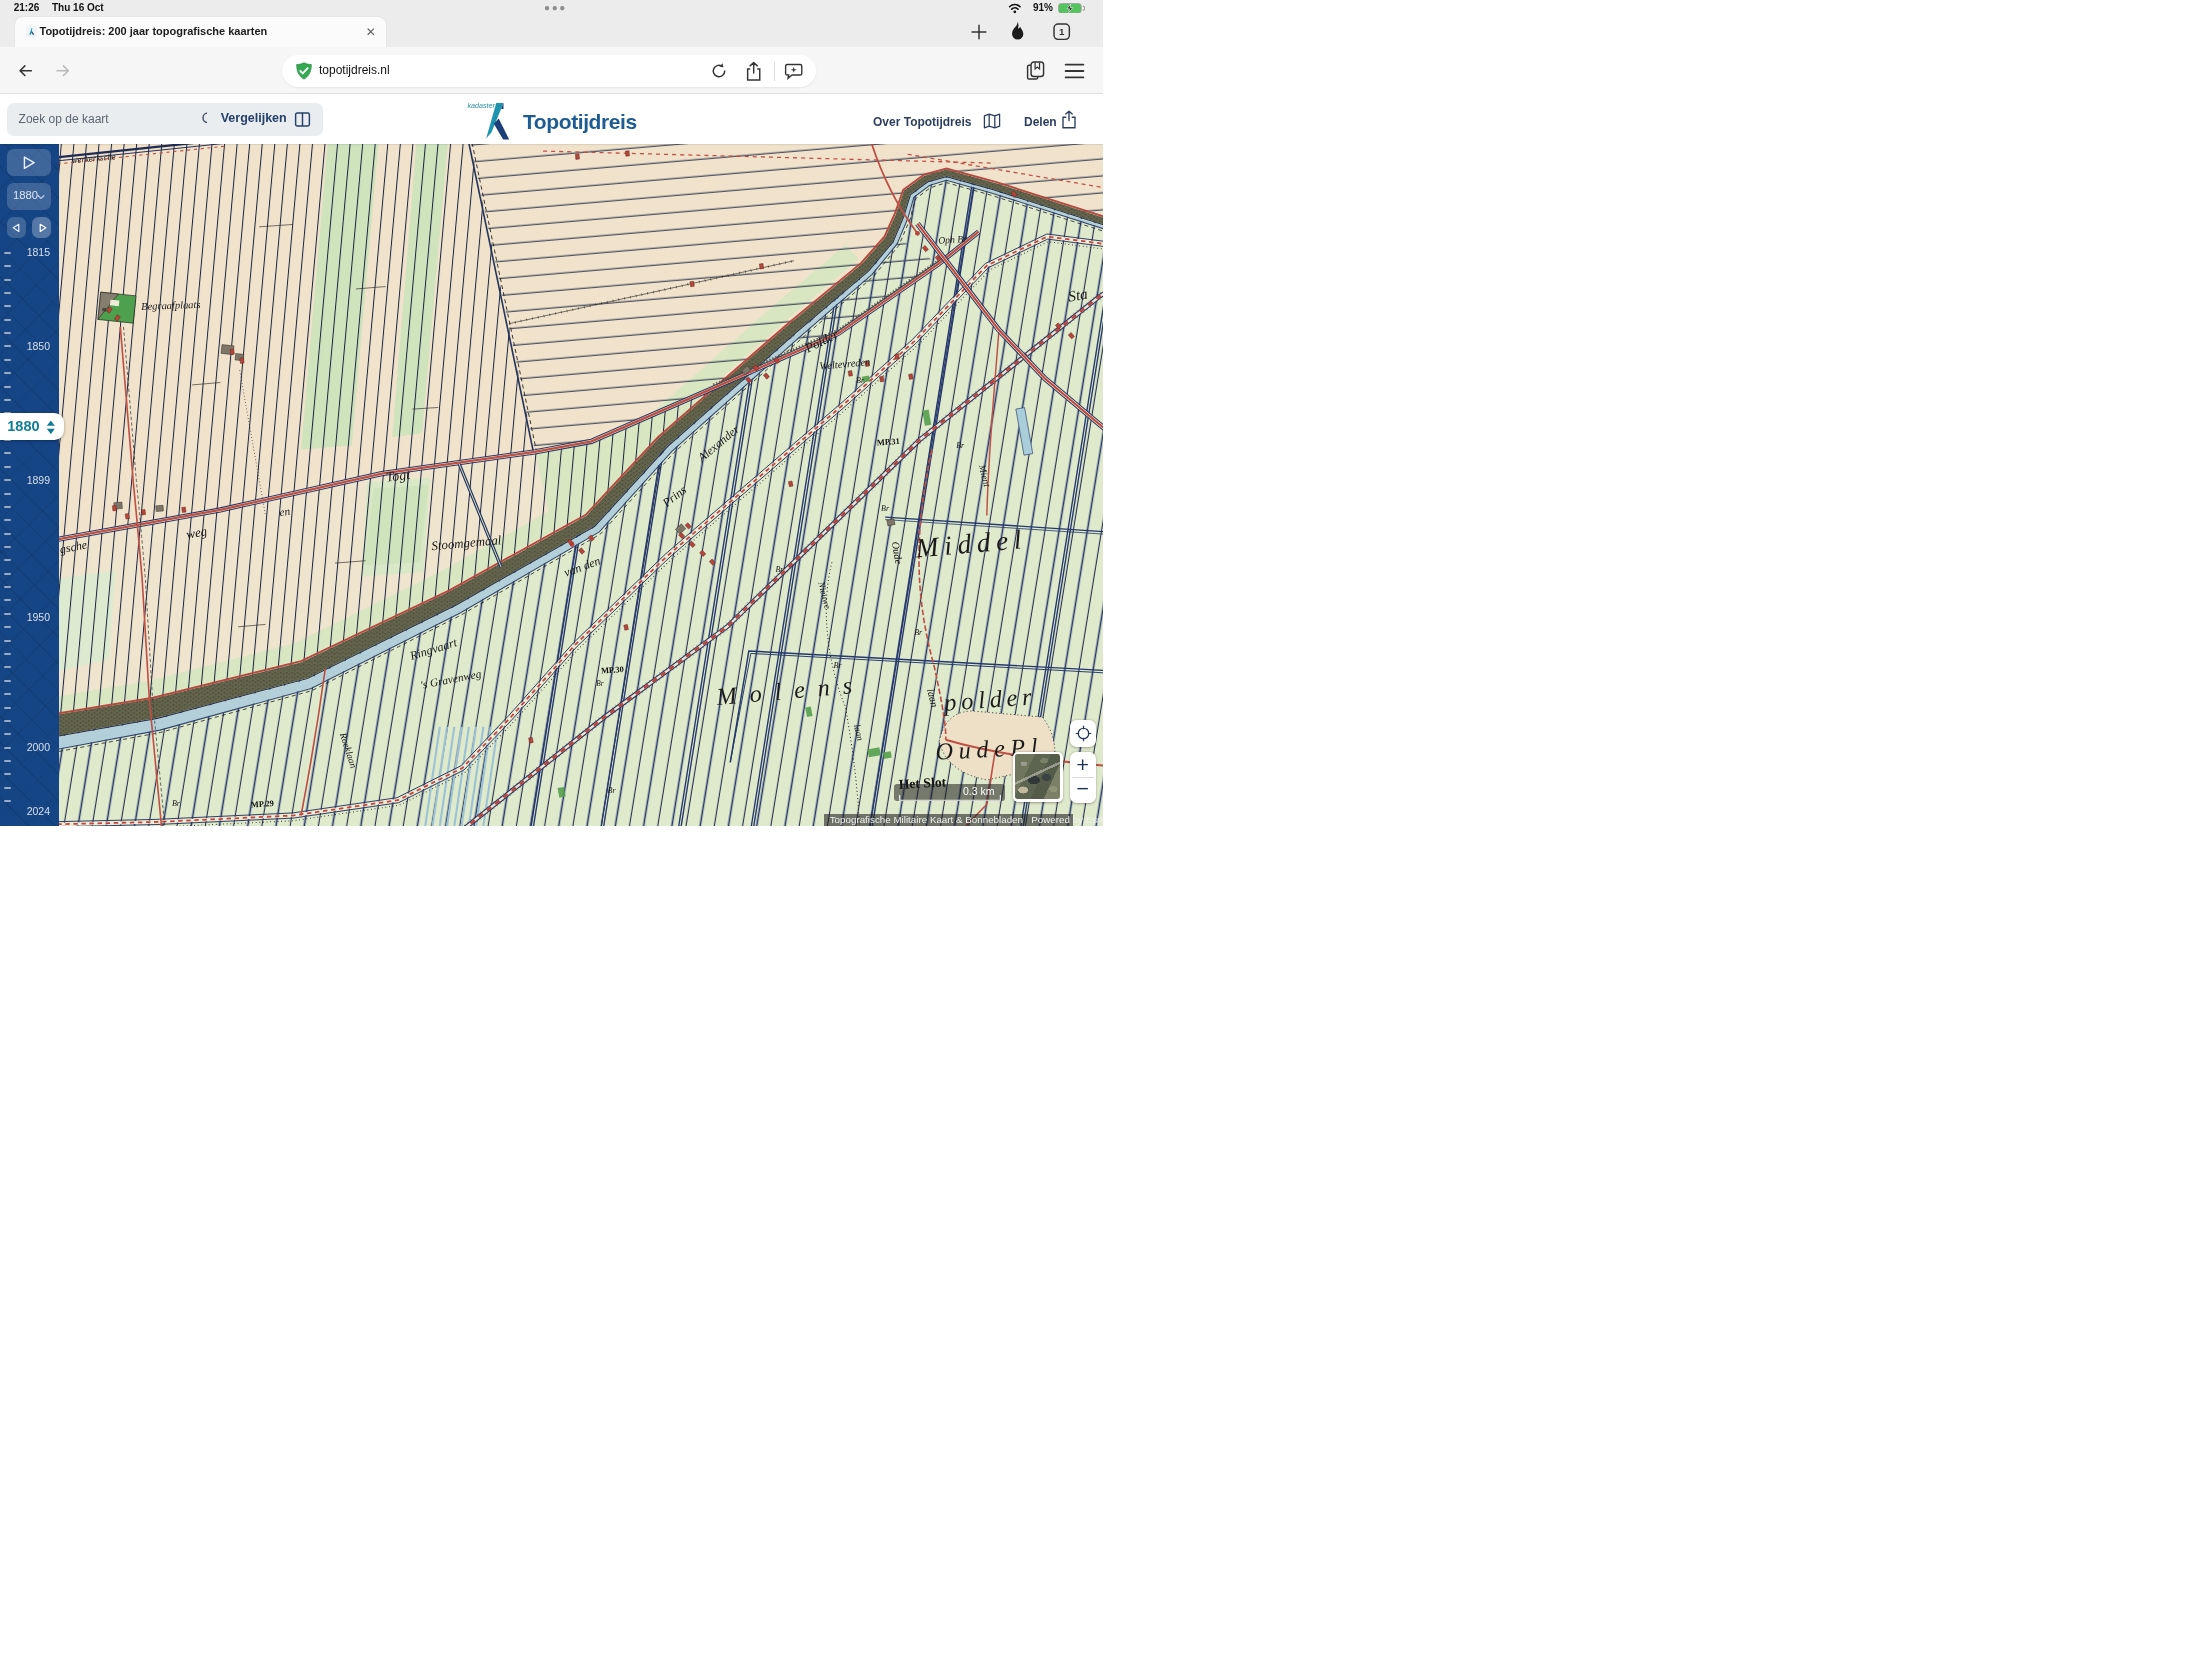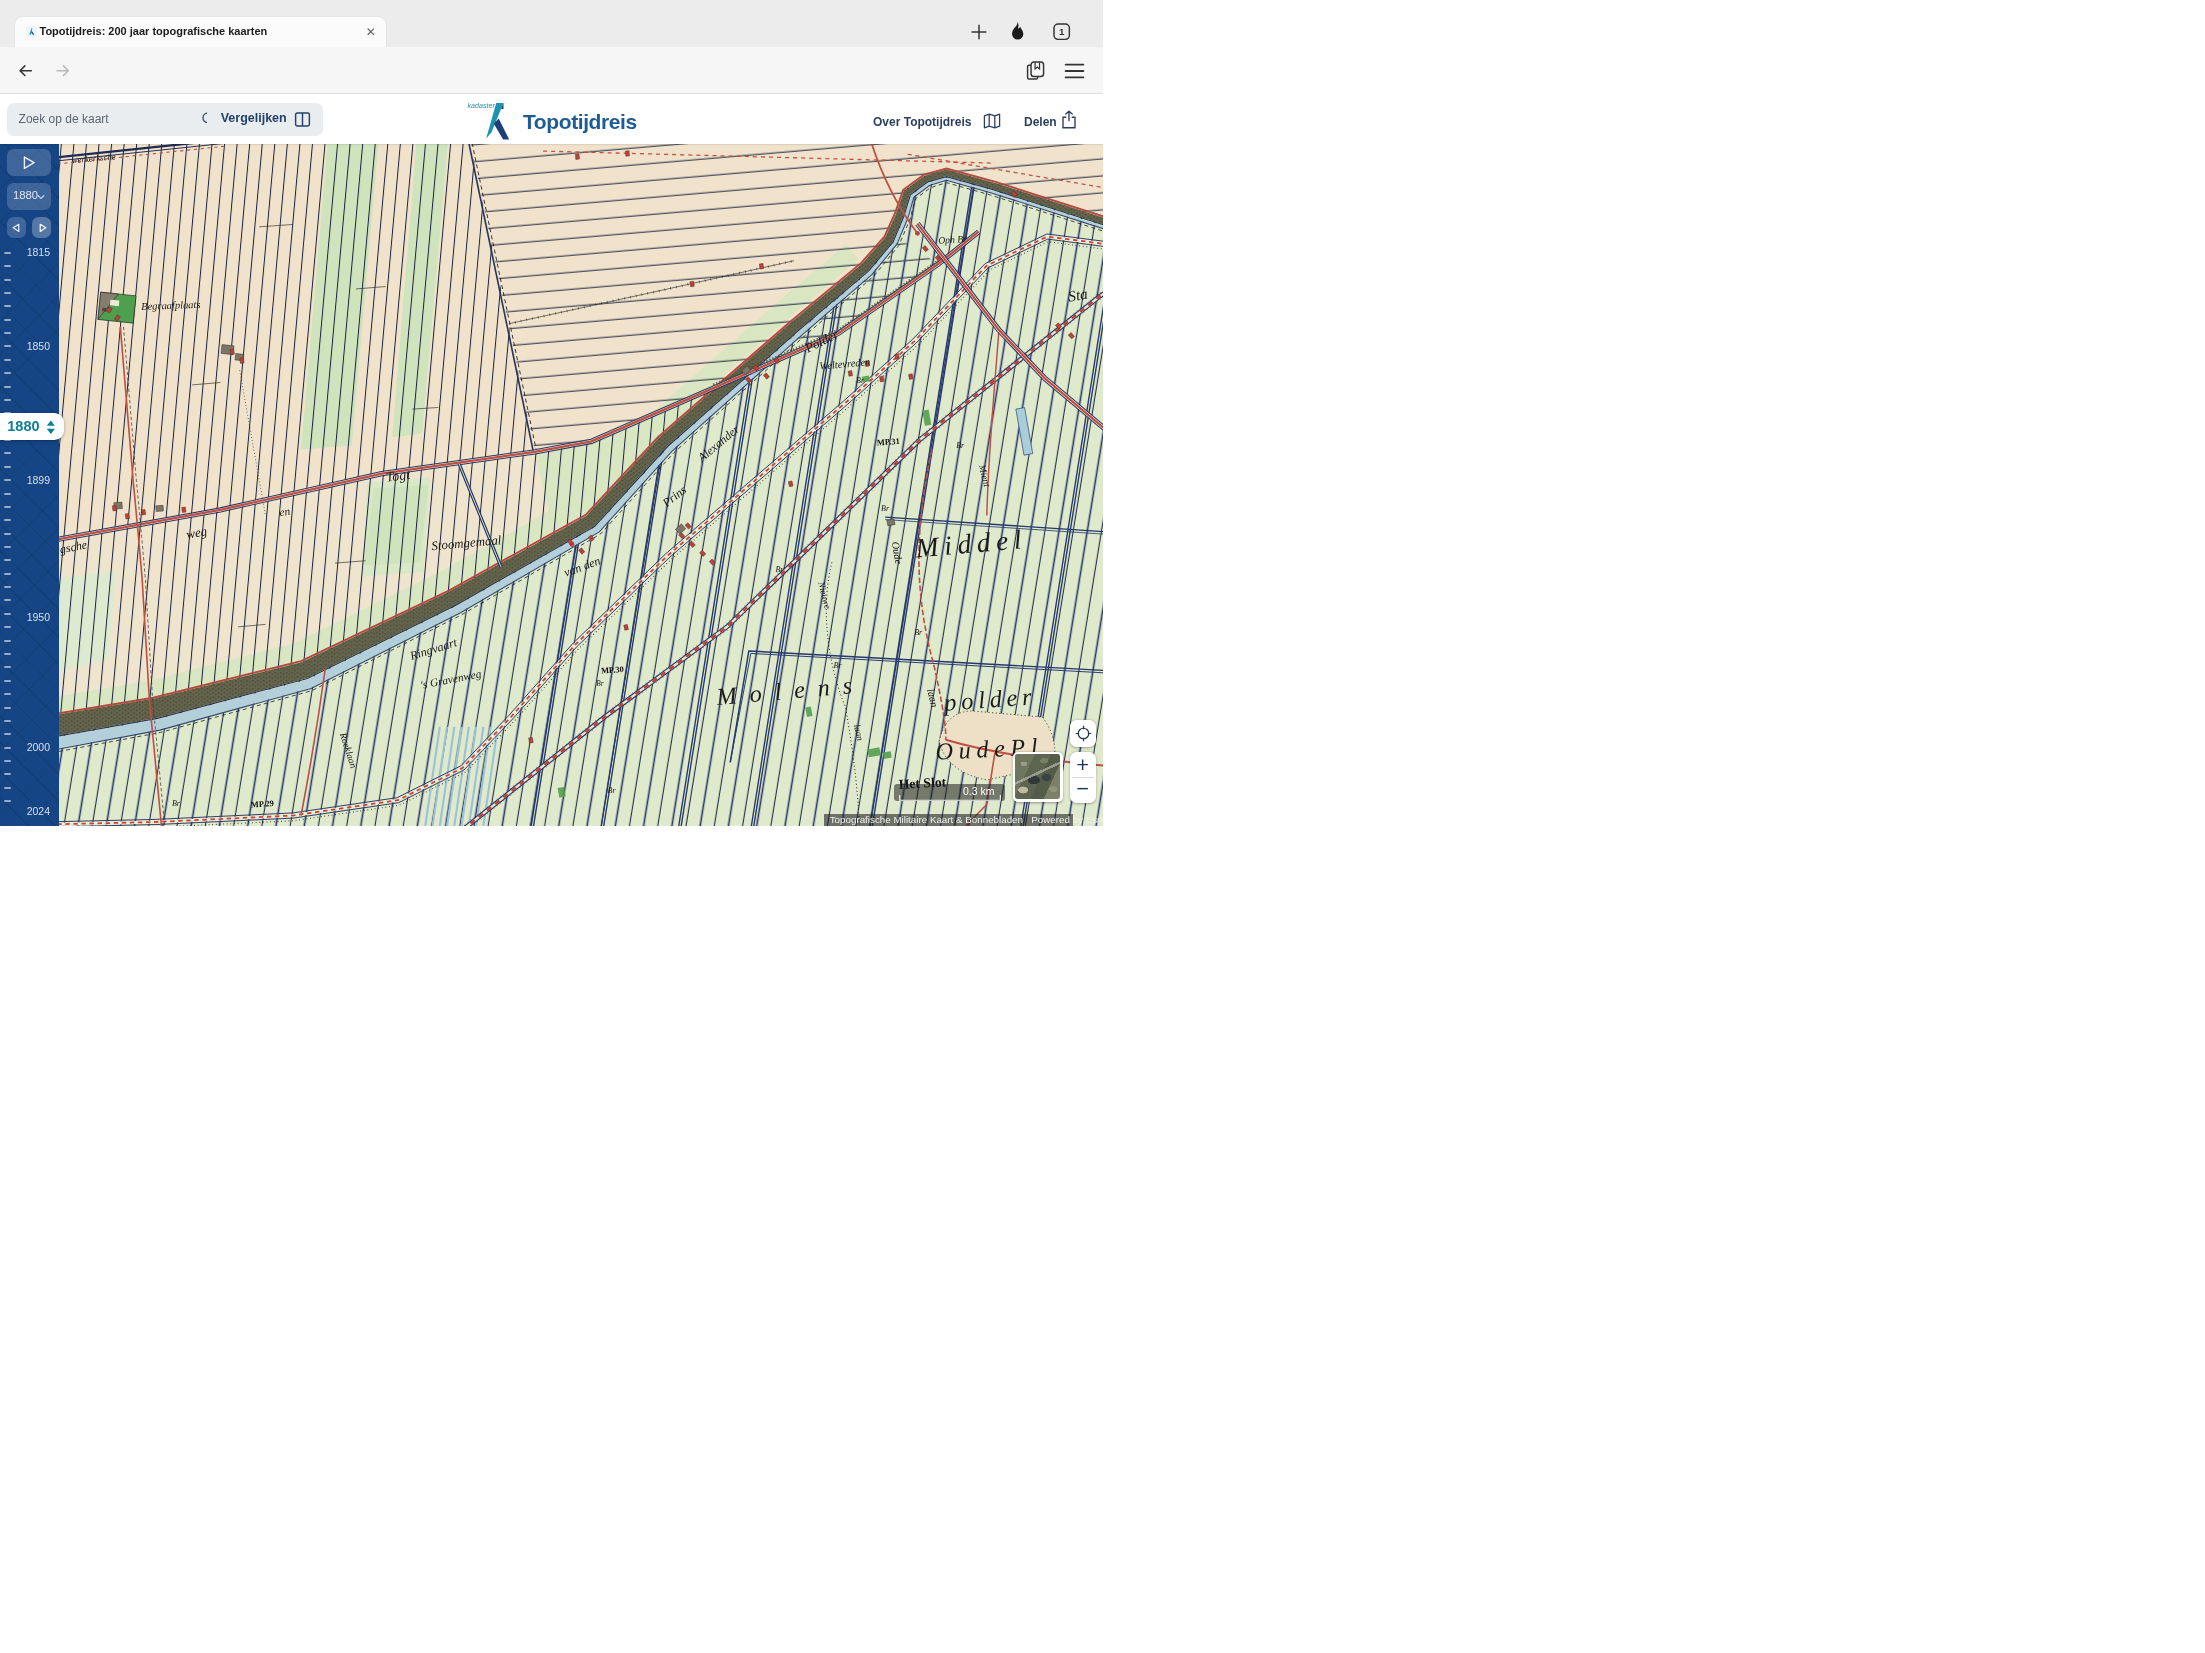--- a/index.html
+++ b/index.html
@@ -299,20 +299,36 @@
 <text x="888" y="532" class="lit" font-size="10" transform="rotate(0 888 532)">Br</text>
 <text x="960" y="651" class="lit" font-size="10" transform="rotate(0 960 651)">Br</text>
 <text x="1019" y="456" class="lit" font-size="10" transform="rotate(0 1019 456)">Br</text>
 <text x="1060" y="610" class="lit" font-size="10" transform="rotate(0 1060 610)">Br</text>
 <text x="1112" y="378" class="lit" font-size="10" transform="rotate(0 1112 378)">Br</text>
 <text x="666" y="674" class="lit" font-size="9" transform="rotate(0 666 674)">Br</text>
 </svg>
 </div>
 
 <div id="statustab">
+  <div id="status">
+    <span style="position:absolute;left:13.7px;top:2.4px;">21:26</span>
+    <span style="position:absolute;left:52px;top:2.4px;">Thu 16 Oct</span>
+    <span style="position:absolute;left:544px;top:2.4px;color:#8e8e8e;letter-spacing:1.6px;">●●●</span>
+    <svg class="ic" style="position:absolute;right:81px;top:3.2px" width="13.7" height="10.5" viewBox="0 0 17 13">
+      <path d="M2 4.6 A 9.2 9.2 0 0 1 15 4.6" fill="none" stroke="#111" stroke-width="2" stroke-linecap="round"></path>
+      <path d="M4.6 7.6 A 5.6 5.6 0 0 1 12.4 7.6" fill="none" stroke="#111" stroke-width="2" stroke-linecap="round"></path>
+      <circle cx="8.5" cy="11" r="1.7" fill="#111"></circle>
+    </svg>
+    <span style="position:absolute;right:50px;top:2.4px;">91%</span>
+    <svg class="ic" style="position:absolute;right:18px;top:2.8px" width="27" height="10.5" viewBox="0 0 33 13">
+      <rect x="0.5" y="0.5" width="28" height="12" rx="3.5" fill="#53c45e" stroke="#9a9a9a" stroke-width="1"></rect>
+      <path d="M30.5 4 A2.5 2.5 0 0 1 30.5 9" fill="none" stroke="#9a9a9a" stroke-width="1.3"></path>
+      <path d="M15.5 1.2 L10.8 7.2 L14 7.2 L13.2 11.8 L18 5.8 L14.8 5.8 Z" fill="#1c1c1c" stroke="#f5f5f5" stroke-width="0.8"></path>
+    </svg>
+  </div>
   <div class="tabcard">
     <svg class="ic" style="position:absolute;left:11.3px;top:9px" width="11.3" height="11.3" viewBox="0 0 17 17">
       <rect width="17" height="17" rx="3" fill="#f0f4f8"></rect>
       <path d="M5 13 L8.2 3.5 L9.6 3.5 L7.4 13 Z" fill="#1c9bb5"></path>
       <path d="M8.8 7.5 L12.5 13 L10.4 13 L7.8 9.4 Z" fill="#1d3f77"></path>
     </svg>
     <span class="ttl">Topotijdreis: 200 jaar topografische kaarten</span>
     <span class="tabx">✕</span>
   </div>
 
@@ -328,20 +344,40 @@
   </svg>
 </div>
 
 <div id="toolbar">
   <svg class="ic" style="position:absolute;left:16px;top:13.7px" width="19.4" height="19.4" viewBox="0 0 24 24">
     <path d="M19 12 H6 M11 6 L5 12 L11 18" fill="none" stroke="#333" stroke-width="1.9" stroke-linecap="round" stroke-linejoin="round"></path>
   </svg>
   <svg class="ic" style="position:absolute;left:53px;top:13.7px" width="19.4" height="19.4" viewBox="0 0 24 24">
     <path d="M5 12 H18 M13 6 L19 12 L13 18" fill="none" stroke="#b9b9b9" stroke-width="1.9" stroke-linecap="round" stroke-linejoin="round"></path>
   </svg>
+  <div class="urlpill">
+    <svg class="ic" style="position:absolute;left:13px;top:7.3px" width="18" height="18" viewBox="0 0 22 22">
+      <path d="M11 1 C14 2.5 17 3 20 3.2 C20 10 18.5 16.5 11 21 C3.5 16.5 2 10 2 3.2 C5 3 8 2.5 11 1 Z" fill="#34a853" stroke="#2a8a44" stroke-width="0.8"></path>
+      <path d="M6.5 11 L9.5 14 L15.5 7.5" fill="none" stroke="#fff" stroke-width="2.2" stroke-linecap="round" stroke-linejoin="round"></path>
+    </svg>
+    <span style="position:absolute;left:37px;top:8px;font-size:12px;color:#111;">topotijdreis.nl</span>
+    <svg class="ic" style="position:absolute;left:428px;top:7.3px" width="18" height="18" viewBox="0 0 22 22">
+      <path d="M18 11 A7 7 0 1 1 15.5 5.6" fill="none" stroke="#333" stroke-width="1.8" stroke-linecap="round"></path>
+      <path d="M15.5 1.5 L15.8 6 L11.5 5.6 Z" fill="#333"></path>
+    </svg>
+    <svg class="ic" style="position:absolute;left:462px;top:5.7px" width="19.4" height="21" viewBox="0 0 24 26">
+      <path d="M12 2 V15 M7.5 6 L12 1.8 L16.5 6" fill="none" stroke="#333" stroke-width="1.8" stroke-linecap="round" stroke-linejoin="round"></path>
+      <path d="M7 10 H4.5 V23.5 H19.5 V10 H17" fill="none" stroke="#333" stroke-width="1.8" stroke-linecap="round"></path>
+    </svg>
+    <div style="position:absolute;left:492px;top:6.5px;width:0.8px;height:19.4px;background:#dcdcdc;"></div>
+    <svg class="ic" style="position:absolute;left:502px;top:7.3px" width="19.4" height="18" viewBox="0 0 24 22">
+      <path d="M4 3 H20 A2 2 0 0 1 22 5 V14 A2 2 0 0 1 20 16 H10 L5 20 L5.8 16 H4 A2 2 0 0 1 2 14 V5 A2 2 0 0 1 4 3 Z" fill="none" stroke="#333" stroke-width="1.7"></path>
+      <path d="M12 6 L13 8.8 L16 9.6 L13 10.4 L12 13.2 L11 10.4 L8 9.6 L11 8.8 Z" fill="#333"></path>
+    </svg>
+  </div>
   <svg class="ic" style="position:absolute;right:57px;top:13px" width="21" height="21" viewBox="0 0 26 26">
     <rect x="7.5" y="2.5" width="15.5" height="18" rx="3.5" fill="none" stroke="#333" stroke-width="1.8"></rect>
     <path d="M7.5 6.5 H5 A1.8 1.8 0 0 0 3.2 8.3 V21.7 A1.8 1.8 0 0 0 5 23.5 H14 A1.8 1.8 0 0 0 15.8 21.7 V20.5" fill="none" stroke="#333" stroke-width="1.8"></path>
     <path d="M12.5 3 V11 L15.2 8.8 L18 11 V3" fill="none" stroke="#333" stroke-width="1.5"></path>
   </svg>
   <svg class="ic" style="position:absolute;right:18px;top:14.5px" width="21" height="18" viewBox="0 0 26 22">
     <path d="M2 3 H24 M2 11 H24 M2 19 H24" stroke="#333" stroke-width="2.2" stroke-linecap="round"></path>
   </svg>
 </div>
 

